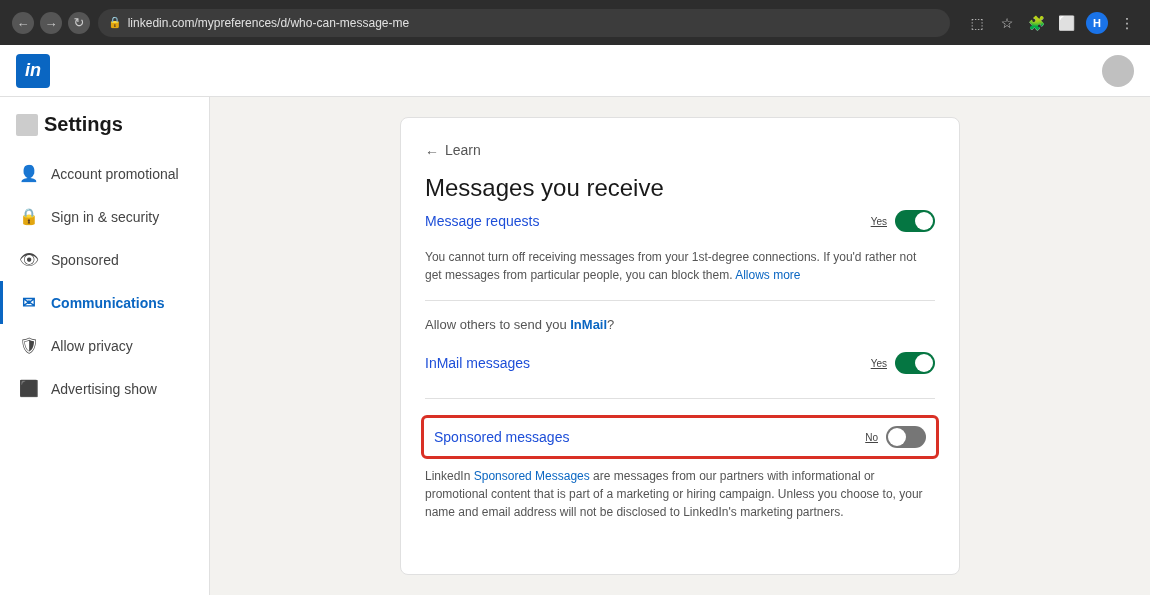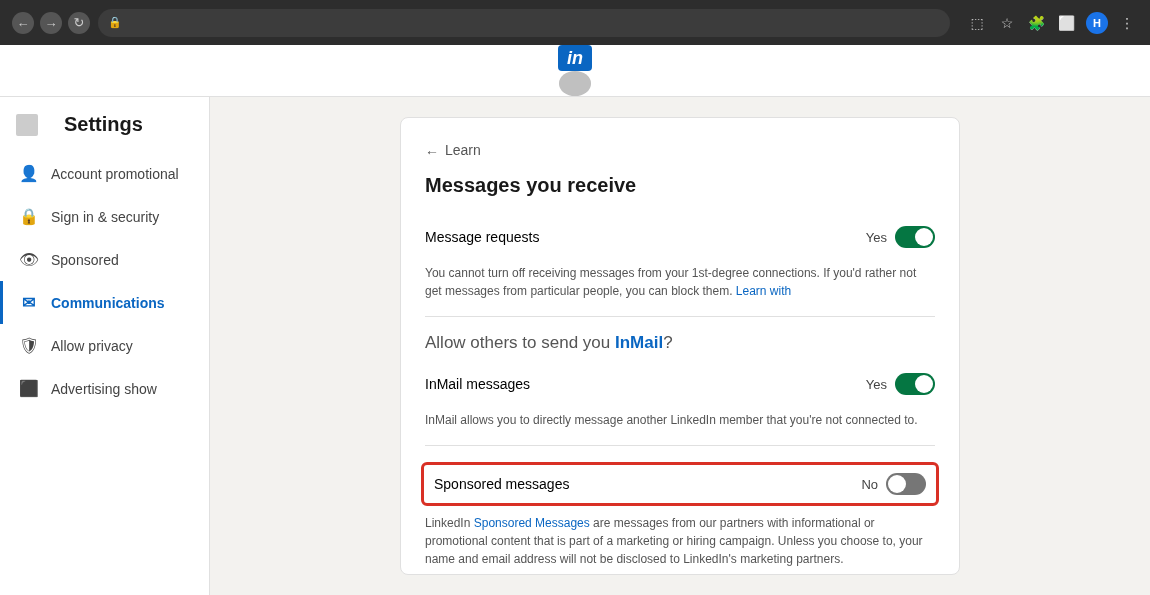--- a/index.html
+++ b/index.html
@@ -51,21 +51,20 @@
     .profile-circle-browser { width: 22px; height: 22px; border-radius: 50%; background: #1a73e8; display: flex; align-items: center; justify-content: center; color: white; font-size: 11px; font-weight: bold; }
 
     
     .linkedin-header {
       height: 52px;
       background: white;
       border-bottom: 1px solid #e0e0e0;
       display: flex;
       align-items: center;
       padding: 0 16px;
-      flex-direction: column;
     }
     .linkedin-logo {
       width: 34px; height: 34px;
       background: #0a66c2;
       border-radius: 4px;
       display: flex; align-items: center; justify-content: center;
       color: white;
       font-weight: bold;
       font-size: 18px;
       font-style: italic;
@@ -87,21 +86,21 @@
       border-right: 1px solid #e0e0e0;
       padding: 16px 0;
     }
     .sidebar-title {
       font-size: 20px;
       font-weight: 600;
       color: #191919;
       padding: 0 16px 16px;
       display: flex;
       align-items: flex-end;
-      gap: 26px;
+      gap: 6px;
     }
     .sidebar-title-icon {
       width: 22px; height: 22px;
       background: #ccc;
       border-radius: 2px;
     }
     .sidebar-item {
       display: flex;
       align-items: center;
       gap: 12px;
@@ -140,51 +139,52 @@
       align-items: center;
       gap: 6px;
       color: #555;
       font-size: 14px;
       margin-bottom: 16px;
       cursor: pointer;
       text-decoration: none;
     }
 
     .page-title {
-      font-size: 20px;
-      font-weight: 700;
+      font-size: 24px;
+      font-weight: 400;
       color: #191919;
-      margin-bottom: 21px;
+      margin-bottom: 0;
     }
     .page-subtitle {
       font-size: 13px;
       color: #666;
       margin-bottom: 20px;
     }
 
     .divider { height: 1px; background: #e0e0e0; margin: 16px 0; }
 
     .setting-row {
       display: flex;
       align-items: center;
       justify-content: space-between;
       padding: 8px 0;
     }
     .setting-label {
       font-size: 14px;
-      color: #000000;
+      color: #1d4ed8;
     }
     .setting-right {
       display: flex;
       align-items: center;
       gap: 8px;
     }
     .setting-value {
-      font-size: 13px;
+      font-size: 10px;
       color: #444;
+      text-decoration: underline;
     }
 
     
     .toggle {
       width: 40px; height: 22px;
       border-radius: 11px;
       position: relative;
       cursor: pointer;
       border: none;
     }
@@ -207,21 +207,21 @@
       color: #555;
       line-height: 1.5;
       margin: 8px 0;
     }
     .info-text a {
       color: #0a66c2;
       text-decoration: none;
     }
 
     .section-desc {
-      font-size: 17px;
+      font-size: 13px;
       color: #555;
       margin-bottom: 12px;
     }
     .section-desc a {
       color: #0a66c2;
       text-decoration: none;
       font-weight: 600;
     }
 
     
@@ -239,20 +239,21 @@
 <body>
 
 <div class="browser-bar">
   <div class="browser-controls">
     <button class="nav-btn">←</button>
     <button class="nav-btn">→</button>
     <button class="nav-btn reload-btn">↻</button>
   </div>
   <div class="address-bar">
     <span class="lock-icon-browser">🔒</span>
+    <span>linkedin.com/mypreferences/d/who-can-message-me</span>
   </div>
   <div class="browser-actions">
     <button class="browser-action-btn">⬚</button>
     <button class="browser-action-btn">☆</button>
     <button class="browser-action-btn">🧩</button>
     <button class="browser-action-btn">⬜</button>
     <div class="profile-circle-browser">H</div>
     <button class="browser-action-btn">⋮</button>
   </div>
 </div>
@@ -308,36 +309,35 @@
       <div class="page-title">Messages you receive</div>
 
       <div class="setting-row">
         <span class="setting-label">Message requests</span>
         <div class="setting-right">
           <span class="setting-value">Yes</span>
           <button class="toggle on" aria-label="Message requests toggle"></button>
         </div>
       </div>
       <div class="info-text">
-        You cannot turn off receiving messages from your 1st-degree connections. If you'd rather not get messages from particular people, you can block them. <a href="#">Learn with</a>
+        You cannot turn off receiving messages from your 1st-degree connections. If you'd rather not get messages from particular people, you can block them. <a href="#">Allows more</a>
       </div>
 
       <div class="divider"></div>
 
       <div class="section-desc">
         Allow others to send you <a href="#">InMail</a>?
       </div>
       <div class="setting-row">
         <span class="setting-label">InMail messages</span>
         <div class="setting-right">
           <span class="setting-value">Yes</span>
           <button class="toggle on" aria-label="InMail messages toggle"></button>
         </div>
       </div>
-      <div class="info-text">InMail allows you to directly message another LinkedIn member that you're not connected to.</div>
 
       <div class="divider"></div>
 
       <div class="highlighted-row">
         <span class="setting-label">Sponsored messages</span>
         <div class="setting-right">
           <span class="setting-value">No</span>
           <button class="toggle off" aria-label="Sponsored messages toggle"></button>
         </div>
       </div>

